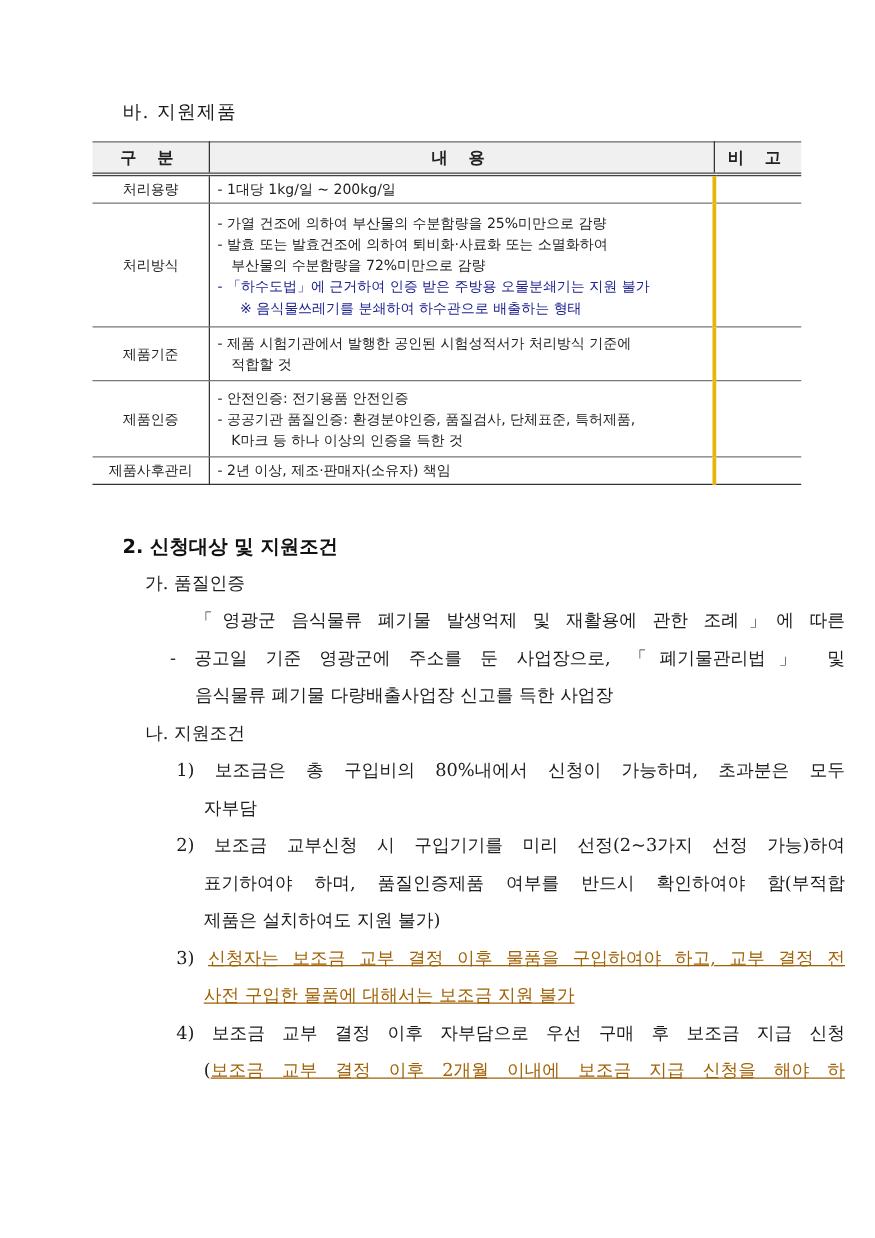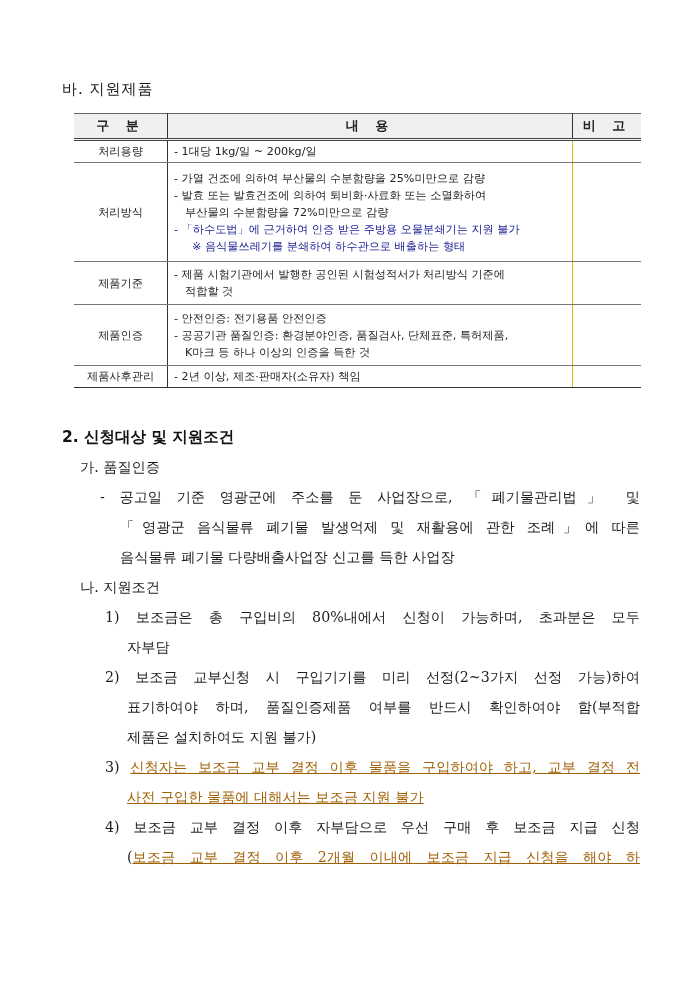--- a/index.html
+++ b/index.html
@@ -1,29 +1,29 @@
 <!DOCTYPE html>
 <html><head>
   <meta charset="utf-8">
   <style>
     html, body { margin: 0; padding: 0; background: #ffffff; }
     body { width: 700px; height: 990px; position: relative; overflow: hidden;
            font-family: "DejaVu Serif", "Liberation Serif", serif; color: #1a1a1a; }
-    .abs { position: absolute; }
+    .abs { position: absolute; margin-left: 36px; }
     .section-title { left: 62px; top: 80px; font-size: 15px; letter-spacing: 1px; }
     table.spec { position: absolute; left: 74px; top: 113px; width: 567px;
                  border-collapse: collapse; font-family: "DejaVu Sans", "Liberation Sans", sans-serif;
                  font-size: 11.2px; color: #222; }
     table.spec th { background: #f0f0f0; font-weight: bold; font-size: 13px; height: 22px;
                     border-top: 1px solid #666; border-bottom: 3px double #444; letter-spacing: 6px; }
     table.spec td { border-bottom: 1px solid #777; vertical-align: middle; line-height: 17px; padding: 2px 4px; }
     table.spec td.cat { text-align: center; width: 85px; border-right: 1px solid #333; }
     table.spec th.cat { border-right: 1px solid #333; }
     table.spec th.content { border-right: 1px solid #333; }
-    table.spec td.content { border-right: 1px solid #eab308; padding-left: 6px; }
+    table.spec td.content { border-right: 3px solid #eab308; padding-left: 6px; }
     table.spec td.note { width: 60px; }
     table.spec tr:last-child td { border-bottom: 1.5px solid #333; }
     .line { display: block; white-space: nowrap; }
     .indent { padding-left: 11px; }
     .blue { color: #1c2090; }
     .red { color: #a16207; text-decoration: underline; }
     .h2 { left: 62px; top: 427px; font-family: "DejaVu Sans", "Liberation Sans", sans-serif;
           font-size: 15.5px; font-weight: bold; color: #111; }
     .body-text { font-size: 14.2px; line-height: 30px; color: #1c1c1c; }
     .sub { left: 80px; }
@@ -89,22 +89,22 @@
       <td class="note"></td>
     </tr>
   </tbody>
 </table>
 
 <div class="abs h2">2. 신청대상 및 지원조건</div>
 
 <div class="abs body-text sub" style="top:452px">가. 품질인증</div>
 
 <div class="abs body-text item" style="top:482px">
+  <span class="justify cont" style="padding-left:20px">「영광군 음식물류 폐기물 발생억제 및 재활용에 관한 조례」에 따른</span>
   <span class="justify">- 공고일 기준 영광군에 주소를 둔 사업장으로, 「폐기물관리법」 및</span>
-  <span class="justify cont" style="padding-left:20px">「영광군 음식물류 폐기물 발생억제 및 재활용에 관한 조례」에 따른</span>
   <span class="cont" style="padding-left:20px">음식물류 폐기물 다량배출사업장 신고를 득한 사업장</span>
 </div>
 
 <div class="abs body-text sub" style="top:572px">나. 지원조건</div>
 
 <div class="abs body-text num-item" style="top:602px">
   <span class="justify">1) 보조금은 총 구입비의 80%내에서 신청이 가능하며, 초과분은 모두</span>
   <span class="cont">자부담</span>
 </div>
 

